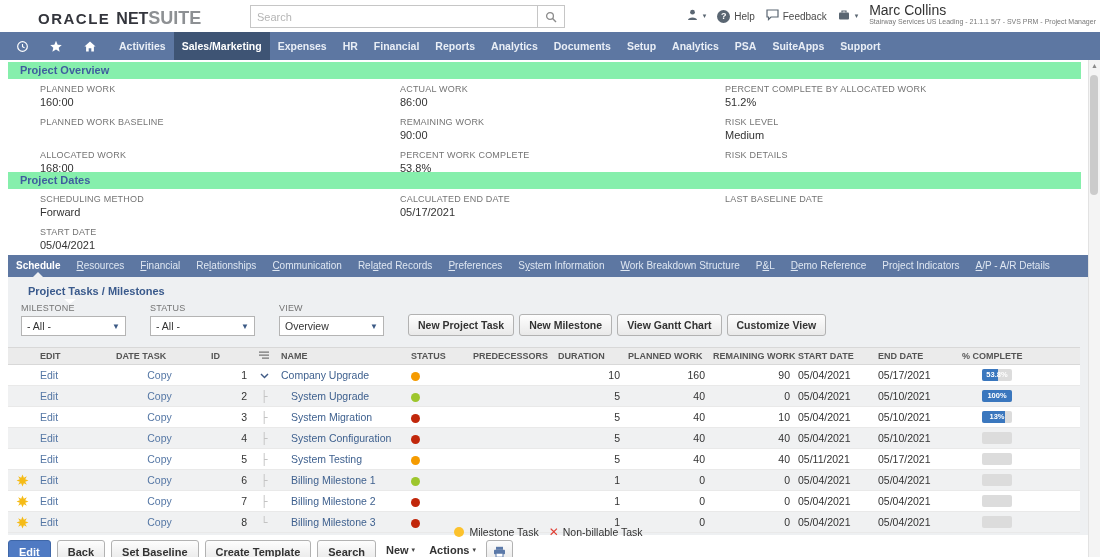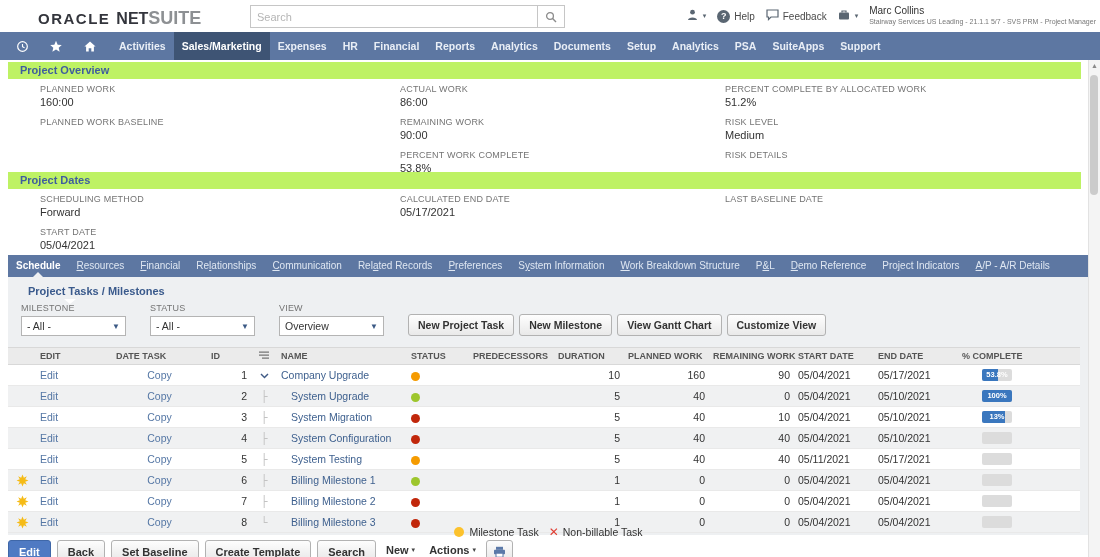--- a/index.html
+++ b/index.html
@@ -14,31 +14,31 @@
   .search{position:absolute;left:250px;top:5px;width:313px;height:21px;border:1px solid #c6c6c6;display:flex;background:#fff}
   .search input{flex:1;border:none;outline:none;font-size:11px;color:#777;padding:0 6px;background:transparent}
   .search input::placeholder{color:#b5b5b5}
   .search .mag{width:26px;border-left:1px solid #c6c6c6;display:flex;align-items:center;justify-content:center}
   .rightcluster{position:absolute;right:4px;top:2px;height:28px;display:flex;align-items:center;gap:11px}
   .hitem{display:flex;align-items:center;gap:4px;font-size:10px;color:#4a4a4a;white-space:nowrap}
   .qmark{display:inline-block;width:13px;height:13px;border-radius:50%;background:#5a6672;color:#fff;
          font-size:9px;font-weight:bold;text-align:center;line-height:13px}
   .caret{font-size:7px;color:#5a6672}
   .userblock{line-height:11px;white-space:nowrap}
-  .username{font-size:10px;color:#333}
+  .username{font-size:14px;color:#333}
   .userrole{font-size:7px;color:#777}
   
   .mainnav{position:absolute;top:32px;left:0;right:0;height:28px;background:#5d77a2;display:flex;align-items:stretch;
            color:#e9eef6;font-size:10.5px;font-weight:bold;white-space:nowrap}
   .navicons{display:flex;align-items:center;gap:20px;padding:0 14px 0 16px}
   .navicon{display:flex;align-items:center;cursor:pointer}
   .nav-item{display:flex;align-items:center;padding:0 8px;cursor:pointer}
   .nav-item.active{background:#3e5474;color:#fff}
   
-  .secbar{position:absolute;left:8px;right:19px;height:17px;background:#bef264;color:#3f5e9e;
+  .secbar{position:absolute;left:8px;right:19px;height:17px;background:#86efac;color:#3f5e9e;
           font-weight:bold;font-size:11px;line-height:17px;padding-left:12px}
   .fieldcols{position:absolute;left:40px;right:19px;display:grid;grid-template-columns:360px 325px auto}
   .fblock{margin-bottom:9px}
   .flabel{font-size:9px;color:#747474;letter-spacing:.2px;margin-bottom:2px}
   .fvalue{font-size:11px;color:#333;min-height:12px}
   
   .tabbar{position:absolute;top:255px;left:8px;right:11px;height:22px;background:#5d77a2;display:flex;
           align-items:center;font-size:10px;color:#dfe7f2;overflow:hidden;white-space:nowrap}
   .tab{padding:0 8px;height:22px;line-height:22px;position:relative;cursor:pointer}
   .tab u{text-decoration:underline}
@@ -190,20 +190,24 @@
 </div>
 <div class="fieldcols" style="top:84px">
     <div class="fcol">
       <div class="fblock">
         <div class="flabel">PLANNED WORK</div>
         <div class="fvalue">160:00</div>
       </div>
       <div class="fblock">
         <div class="flabel">PLANNED WORK BASELINE</div>
         <div class="fvalue"></div>
+      </div>
+      <div class="fblock">
+        <div class="flabel">ALLOCATED WORK</div>
+        <div class="fvalue">168:00</div>
       </div>
     </div>
     <div class="fcol">
       <div class="fblock">
         <div class="flabel">ACTUAL WORK</div>
         <div class="fvalue">86:00</div>
       </div>
       <div class="fblock">
         <div class="flabel">REMAINING WORK</div>
         <div class="fvalue">90:00</div>

